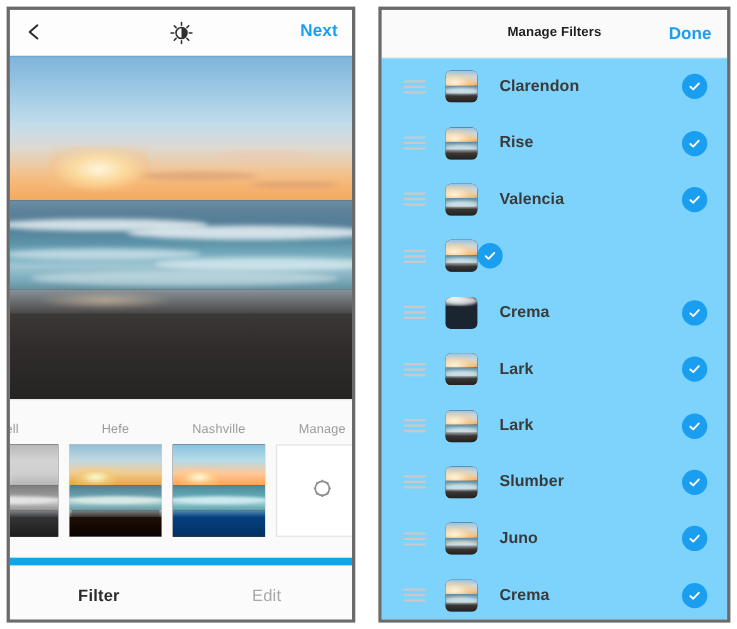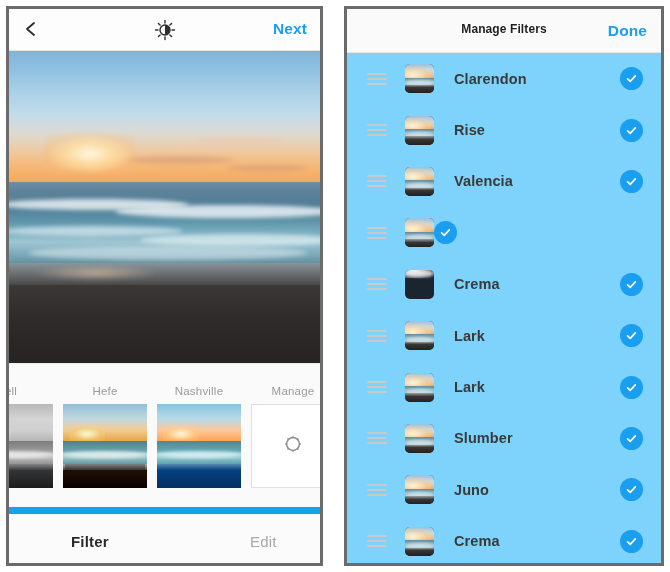--- a/index.html
+++ b/index.html
@@ -238,21 +238,21 @@
     border-top: 7px solid #0ea5e9;
   }
   .tab {
     position: absolute;
     top: 19px;
     font-size: 15px;
     cursor: pointer;
     letter-spacing: .2px;
   }
   .tab-filter { left: 62px; color: #2b2b2b; font-weight: 700; }
-  .tab-edit   { left: 220px; color: #a8a8a8; font-weight: 400; margin-left: 21px; }
+  .tab-edit   { left: 220px; color: #a8a8a8; font-weight: 400; }
 
   
   .rp-header {
     position: relative;
     height: 43px;
     background: #fafafa;
     border-bottom: 1px solid #e6e6e6;
   }
   .rp-title {
     position: absolute;

